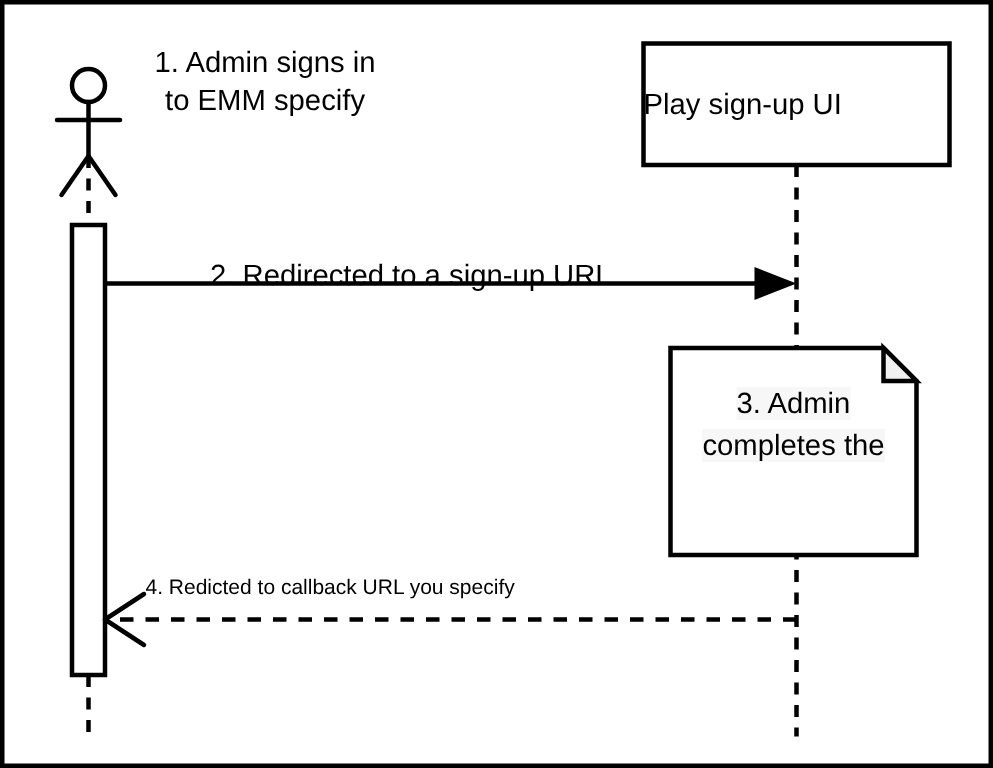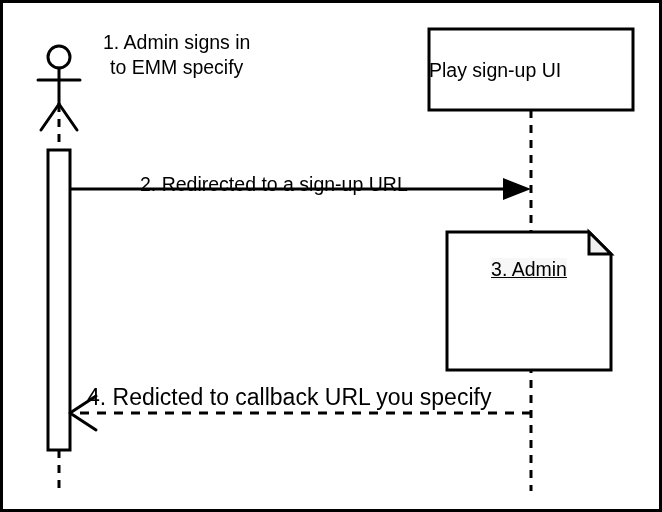--- a/index.html
+++ b/index.html
@@ -46,32 +46,31 @@
     font-size: 19.5px;
     text-align: left;
   }
   #msg2-label {
     left: 140px;
     top: 161px;
     font-size: 19.5px;
     margin-top: 11px;
   }
   #msg4-label {
-    left: 87px;
+    left: 97px;
     top: 383px;
-    font-size: 23px;
+    font-size: 14px;
   }
   #note-label {
     left: 449px;
     top: 256px;
     width: 160px;
     font-size: 19.5px;
     text-align: center;
     line-height: 1.42;
-    text-decoration: underline;
   }
   #note-label span {
     background: #f7f7f7;
   }
 </style>
 </head>
 <body>
 
 <div id="canvas">
 
@@ -114,15 +113,15 @@
   </svg>
 
   <div class="dlabel" id="actor-caption"><span>1. Admin signs in</span><br><span>to EMM specify</span></div>
 
   <div class="dlabel" id="lifeline-box-label">Play sign-up UI</div>
 
   <div class="dlabel" id="msg2-label">2. Redirected to a sign-up URL</div>
 
   <div class="dlabel" id="msg4-label">4. Redicted to callback URL you specify</div>
 
-  <div class="dlabel" id="note-label"><span>3. Admin</span><br><br></div>
+  <div class="dlabel" id="note-label"><span>3. Admin</span><br><span>completes the</span><br></div>
 
 </div>
 
 </body></html>

